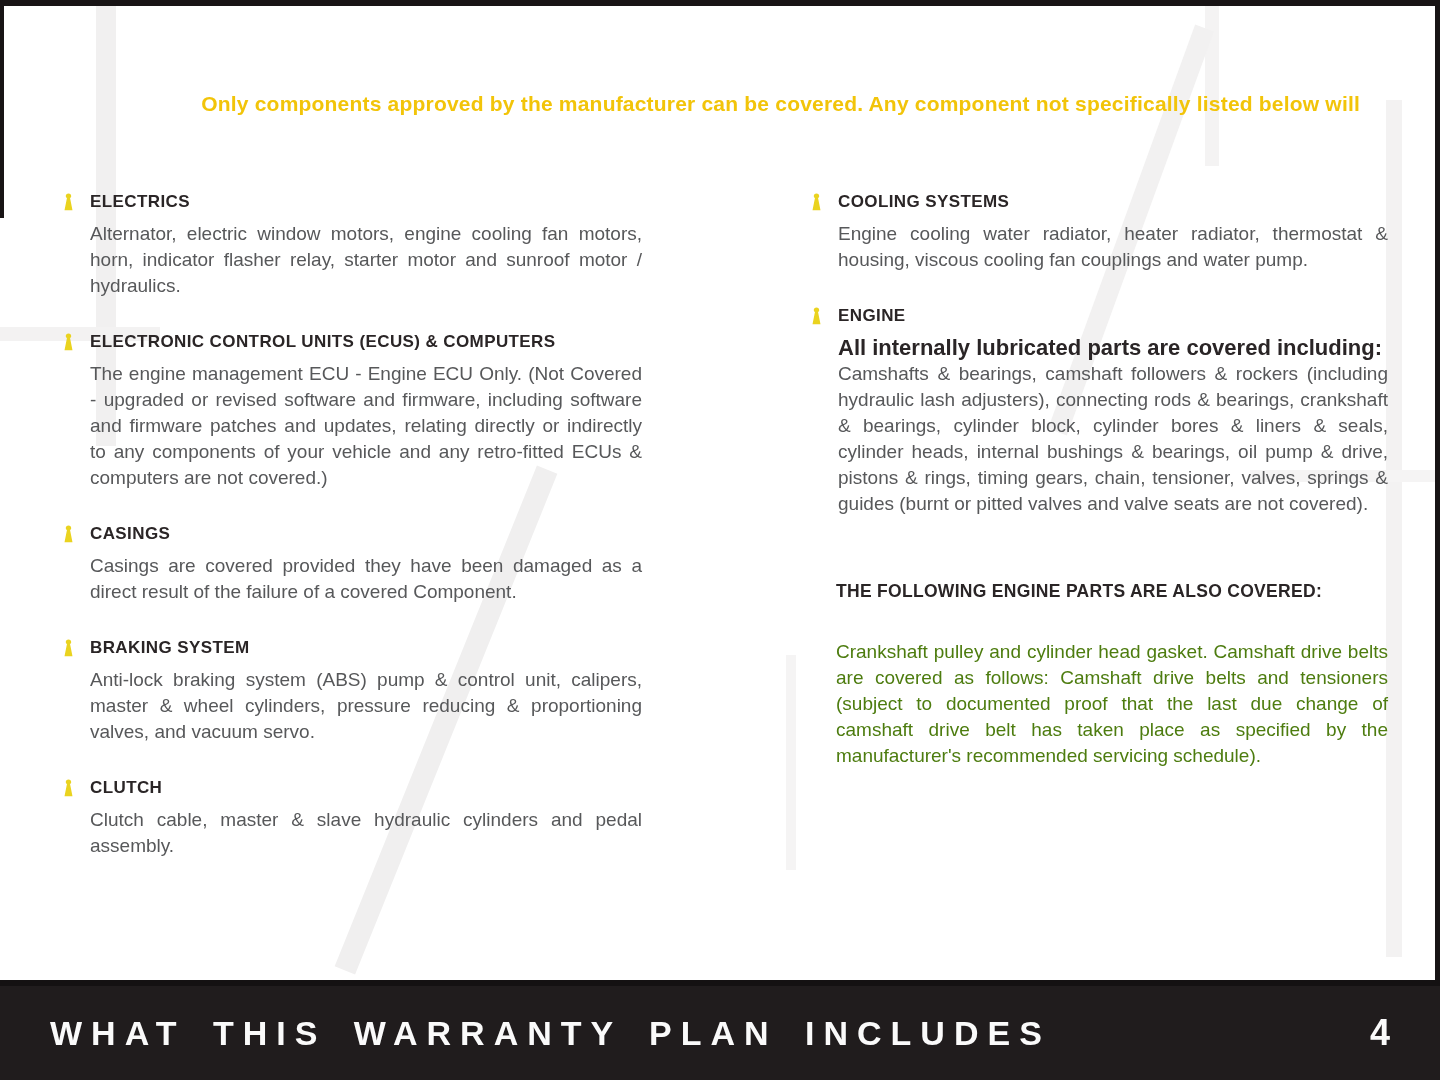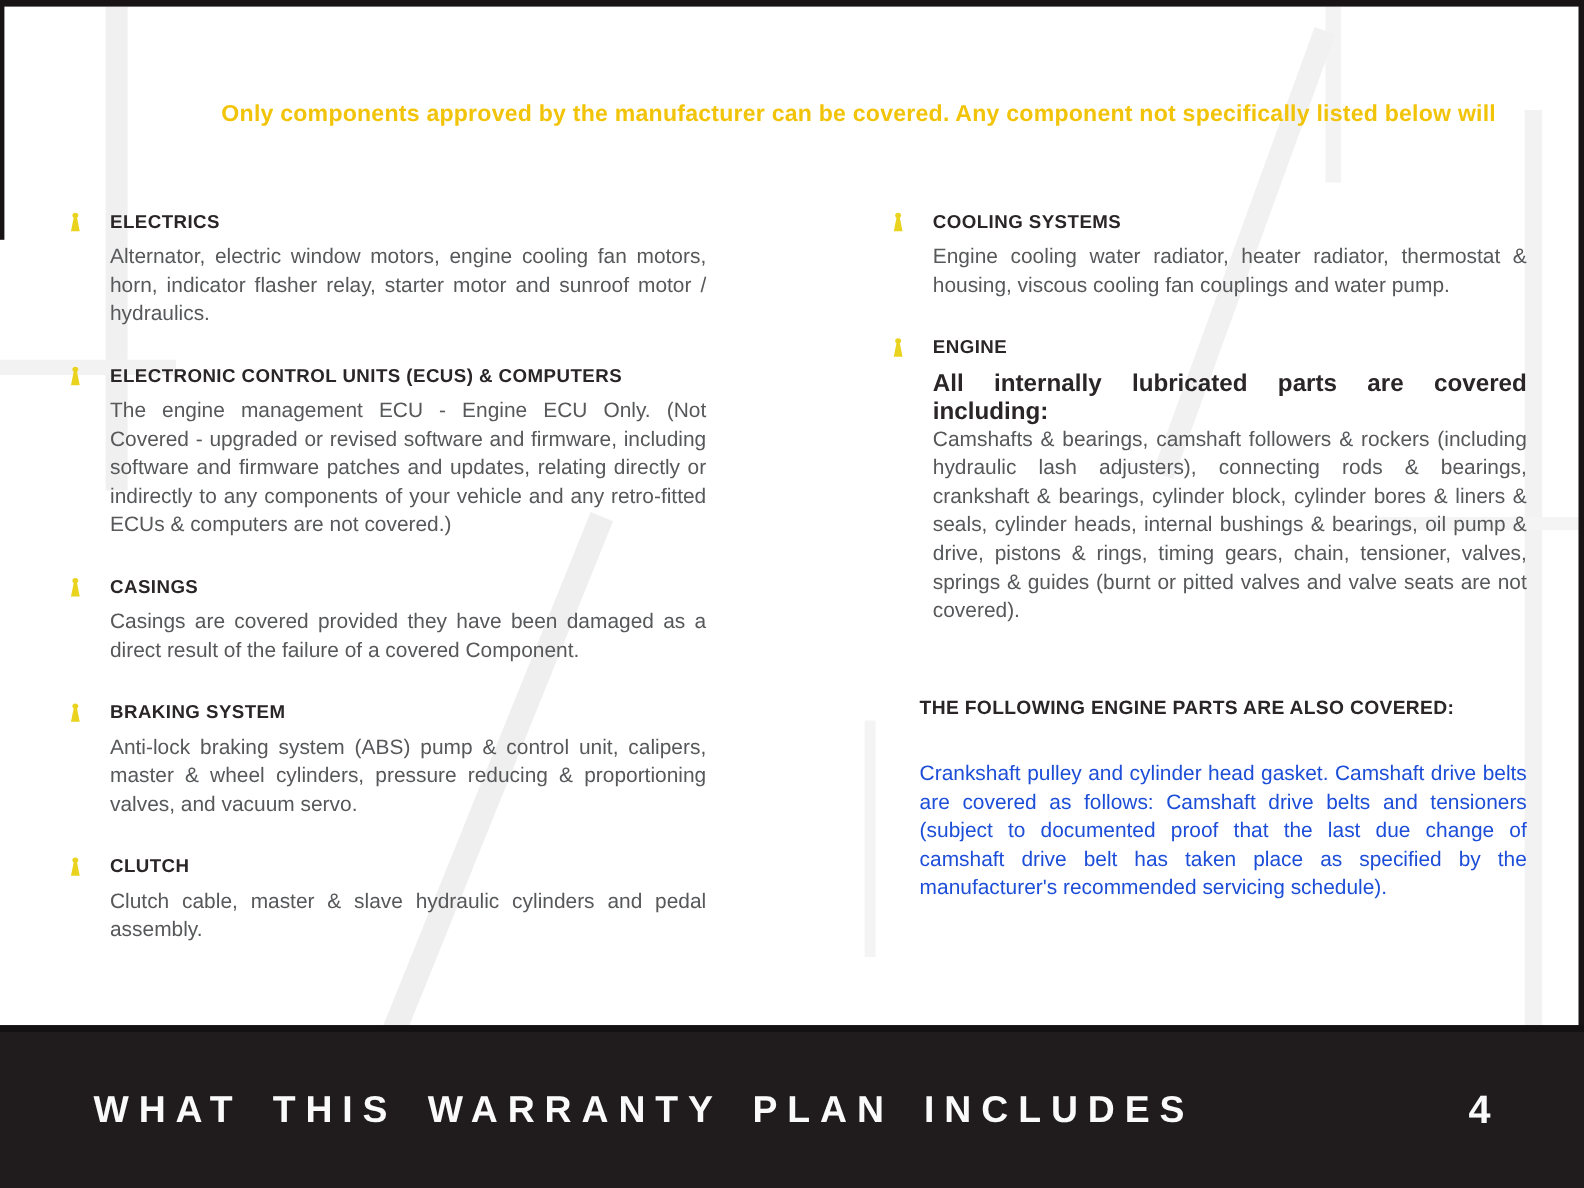--- a/index.html
+++ b/index.html
@@ -34,21 +34,21 @@
     text-align: right; z-index: 2;
     color: #f2c409; font-weight: 700; font-size: 21px; line-height: 28px;
     letter-spacing: 0.2px;
   }
 
   
   .col { position: absolute; top: 192px; z-index: 2; }
   .col-left  { left: 62px;  width: 580px; }
   .col-right { left: 810px; width: 578px; }
 
-  .section { display: flex; gap: 22px; margin-bottom: 33px; }
+  .section { display: flex; gap: 12px; margin-bottom: 33px; }
   .bullet { flex: 0 0 16px; padding-top: 1px; }
   .bullet svg { display: block; width: 13px; height: 18px; }
   .sec-content { flex: 1; }
   .sec-heading {
     font-size: 17px; font-weight: 700; color: #2a2526;
     letter-spacing: 0.4px; line-height: 20px; margin-bottom: 9px;
   }
   .sec-body {
     font-size: 19px; line-height: 26px; color: #57585a;
     text-align: justify;
@@ -58,29 +58,29 @@
     text-align: justify;
   }
 
   .extra-block { margin-top: 64px; padding-left: 26px; }
   .extra-heading {
     font-size: 17.5px; font-weight: 700; color: #2a2526;
     letter-spacing: 0.3px; line-height: 20px;
   }
   .extra-body {
     margin-top: 38px;
-    font-size: 19px; line-height: 26px; color: #1d4ed8; text-align: justify;
+    font-size: 19px; line-height: 26px; color: #4d7c0f; text-align: justify;
   }
 
   
   .footer-bar {
-    position: absolute; left: 0; bottom: 0; width: 100%; height: 148px;
+    position: absolute; left: 0; bottom: 0; width: 100%; height: 100px;
     background: #201c1d; border-top: 6px solid #141112;
     display: flex; align-items: center; justify-content: space-between;
-    padding: 0 85px; z-index: 6;
+    padding: 0 50px; z-index: 6;
   }
   .footer-title {
     color: #fafafa; font-size: 34px; font-weight: 700;
     letter-spacing: 9px; word-spacing: 9px;
   }
   .footer-page {
     color: #fafafa; font-size: 36px; font-weight: 700;
   }
 </style>
 </head>

